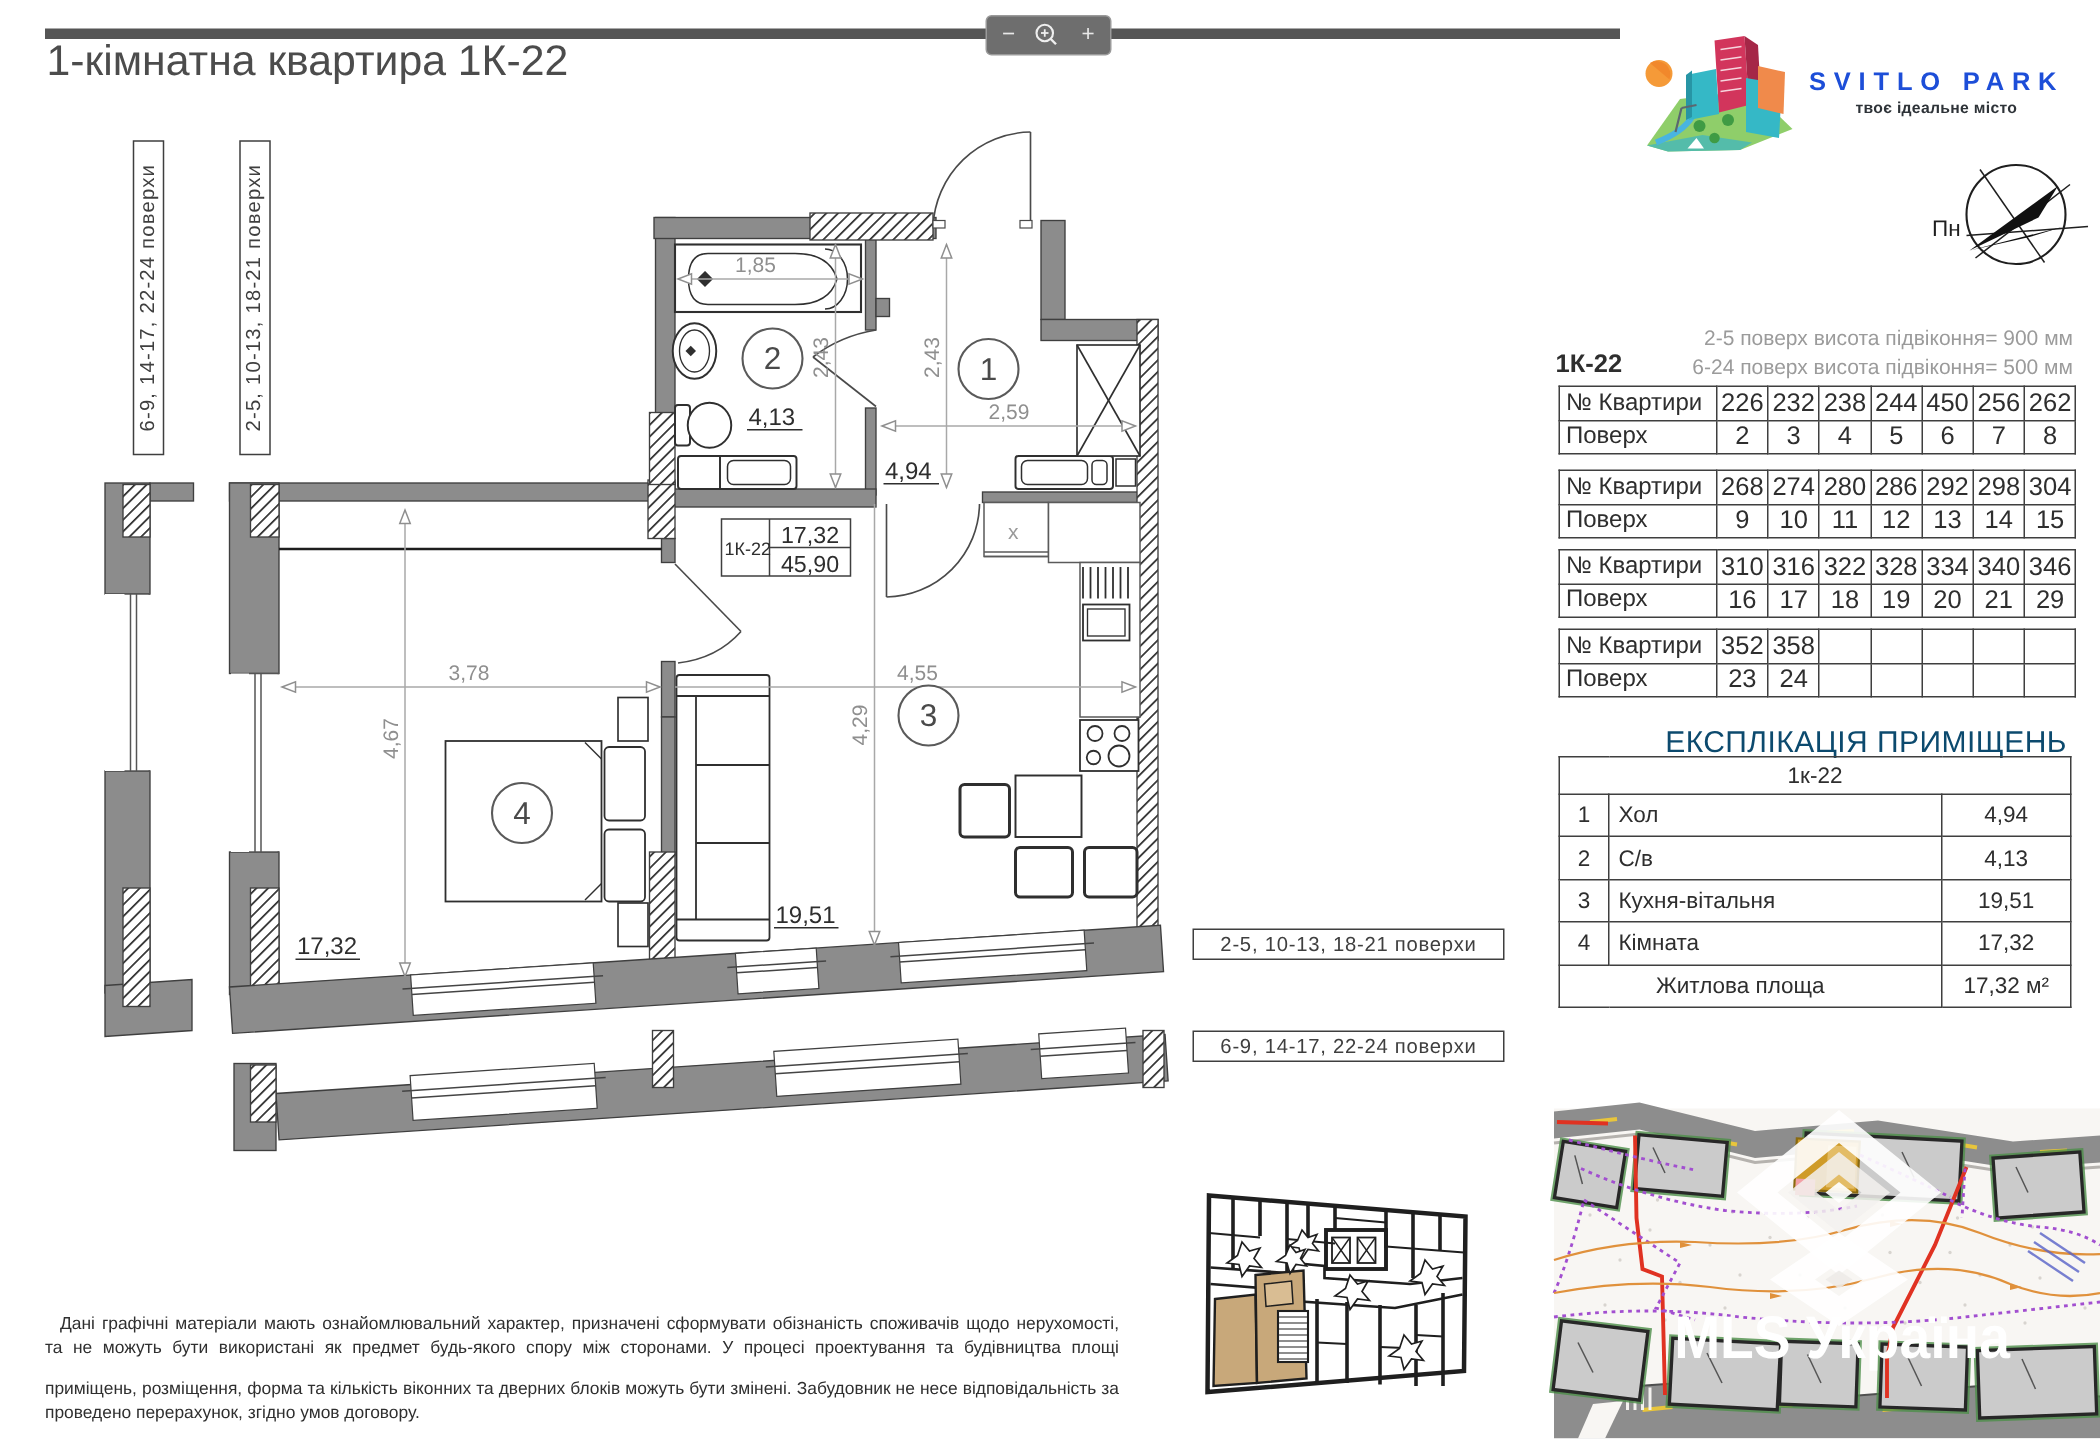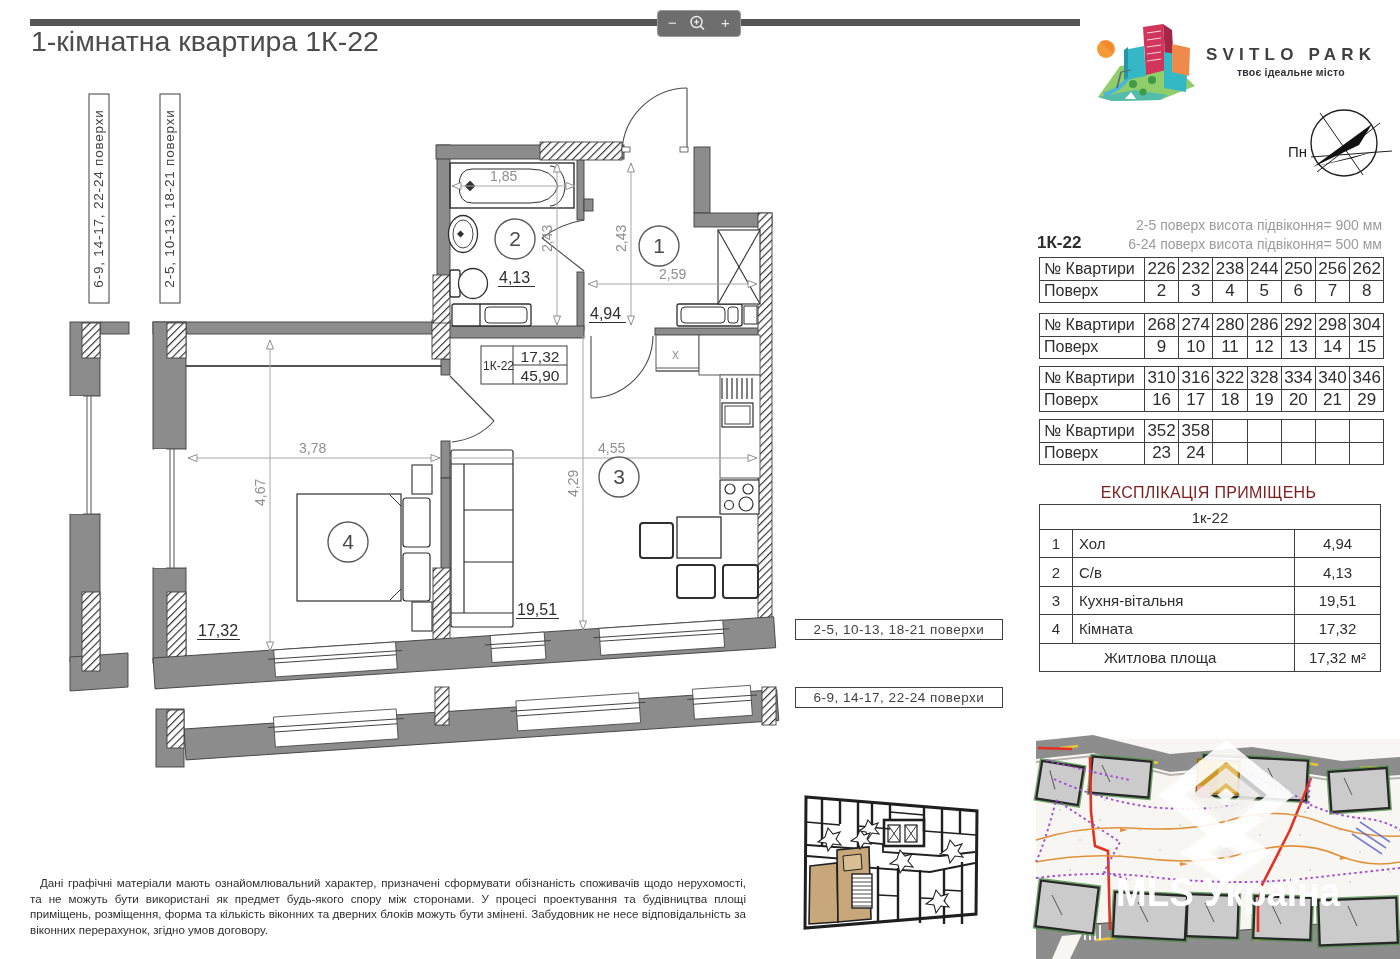--- a/index.html
+++ b/index.html
@@ -659,36 +659,36 @@
 <g fill="#ffffff">
 <path d="M 1226,740 L 1294,795 L 1226,850 L 1158,795 Z M 1226,762 L 1185,795 L 1226,828 L 1267,795 Z" fill-rule="evenodd" opacity="0.9"></path>
 <path d="M 1226,768 L 1260,795 L 1226,822 L 1192,795 Z M 1226,783 L 1211,795 L 1226,807 L 1241,795 Z" fill-rule="evenodd" opacity="0.85" fill="#f3f1ee"></path>
 <polygon points="1226,788 1235,795 1226,802 1217,795" opacity="0.92"></polygon>
 <path d="M 1226,822 L 1272,853 L 1226,884 L 1180,853 Z M 1226,842 L 1210,853 L 1226,864 L 1242,853 Z" fill-rule="evenodd" opacity="0.9"></path>
 <polygon points="1226,847 1235,853 1226,859 1217,853" opacity="0.88" fill="#edebe7"></polygon>
 </g>
 </g>
 </svg>
 
-<div class="abs" style="left:1206px;top:45px;width:180px;font-size:17px;font-weight:bold;letter-spacing:5.2px;color:#404040;">SVITLO PARK</div>
+<div class="abs" style="left:1206px;top:45px;width:180px;font-size:17px;font-weight:bold;letter-spacing:5.2px;color:#1d4ed8;">SVITLO PARK</div>
 <div class="abs" style="left:1237px;top:66px;font-size:10.5px;font-weight:bold;color:#2e3338;letter-spacing:0.2px;">твоє ідеальне місто</div>
 
 <div class="abs" style="left:1020px;top:217px;width:362px;text-align:right;font-size:14px;color:#9b9b9b;">2-5 поверх висота підвіконня= 900 мм</div>
 <div class="abs" style="left:1020px;top:236px;width:362px;text-align:right;font-size:14px;color:#9b9b9b;">6-24 поверх висота підвіконня= 500 мм</div>
 <div class="abs" style="left:1037px;top:233px;font-size:17px;font-weight:bold;color:#2e2e2e;">1К-22</div>
 
 <table class="abs ftab" style="left:1039px;top:257px;">
 <tbody>
       <tr>
         <td class="c0">№ Квартири</td>
         <td>226</td>
         <td>232</td>
         <td>238</td>
         <td>244</td>
-        <td>250</td>
+        <td>450</td>
         <td>256</td>
         <td>262</td>
       </tr>
 <tr>
         <td class="c0">Поверх</td>
         <td>2</td>
         <td>3</td>
         <td>4</td>
         <td>5</td>
         <td>6</td>
@@ -766,21 +766,21 @@
         <td>24</td>
         <td></td>
         <td></td>
         <td></td>
         <td></td>
         <td></td>
       </tr>
 </tbody>
   </table>
 
-<div class="abs" style="left:1039px;top:484px;width:339px;text-align:center;font-size:16px;color:#7f1d1d;letter-spacing:0.3px;">ЕКСПЛІКАЦІЯ ПРИМІЩЕНЬ</div>
+<div class="abs" style="left:1039px;top:484px;width:339px;text-align:right;font-size:20px;color:#0c4a6e;letter-spacing:0.3px;">ЕКСПЛІКАЦІЯ ПРИМІЩЕНЬ</div>
 
 <table class="abs etab" style="left:1039px;top:504px;">
 <colgroup>
       <col style="width:33px">
       <col style="width:222px">
       <col style="width:86px">
     </colgroup>
 <tbody>
       <tr>
         <td colspan="3" class="hd">1к-22</td>
@@ -818,15 +818,15 @@
 
 <div class="abs vlab" style="left:-6.5px;top:187.5px;">6-9, 14-17, 22-24 поверхи</div>
 
 <div class="abs vlab" style="left:64.5px;top:187.5px;">2-5, 10-13, 18-21 поверхи</div>
 
 <div class="abs" style="left:1048px;top:870px;width:360px;text-align:center;font-size:40px;font-weight:bold;color:#ffffff;transform:scaleX(0.92);">MLS Україна</div>
 
 <div class="abs" style="left:30px;top:875px;width:716px;font-size:11.6px;line-height:15.6px;color:#2f2f2f;">
 <div style="text-align:justify;text-align-last:justify;margin-left:10px;">Дані графічні матеріали мають ознайомлювальний характер, призначені сформувати обізнаність споживачів щодо нерухомості,</div>
 <div style="text-align:justify;text-align-last:justify;">та не можуть бути використані як предмет будь-якого спору між сторонами. У процесі проектування та будівництва площі</div>
-<div style="text-align:justify;text-align-last:justify;">приміщень, розміщення, форма та кількість віконних та дверних блоків можуть бути змінені. Забудовник не несе відповідальність за</div>
-<div>віконних перерахунок, згідно умов договору.</div>
+<div style="text-align:justify;text-align-last:justify;margin-top:12px;">приміщень, розміщення, форма та кількість віконних та дверних блоків можуть бути змінені. Забудовник не несе відповідальність за</div>
+<div>проведено перерахунок, згідно умов договору.</div>
 </div>
 
 </body></html>

